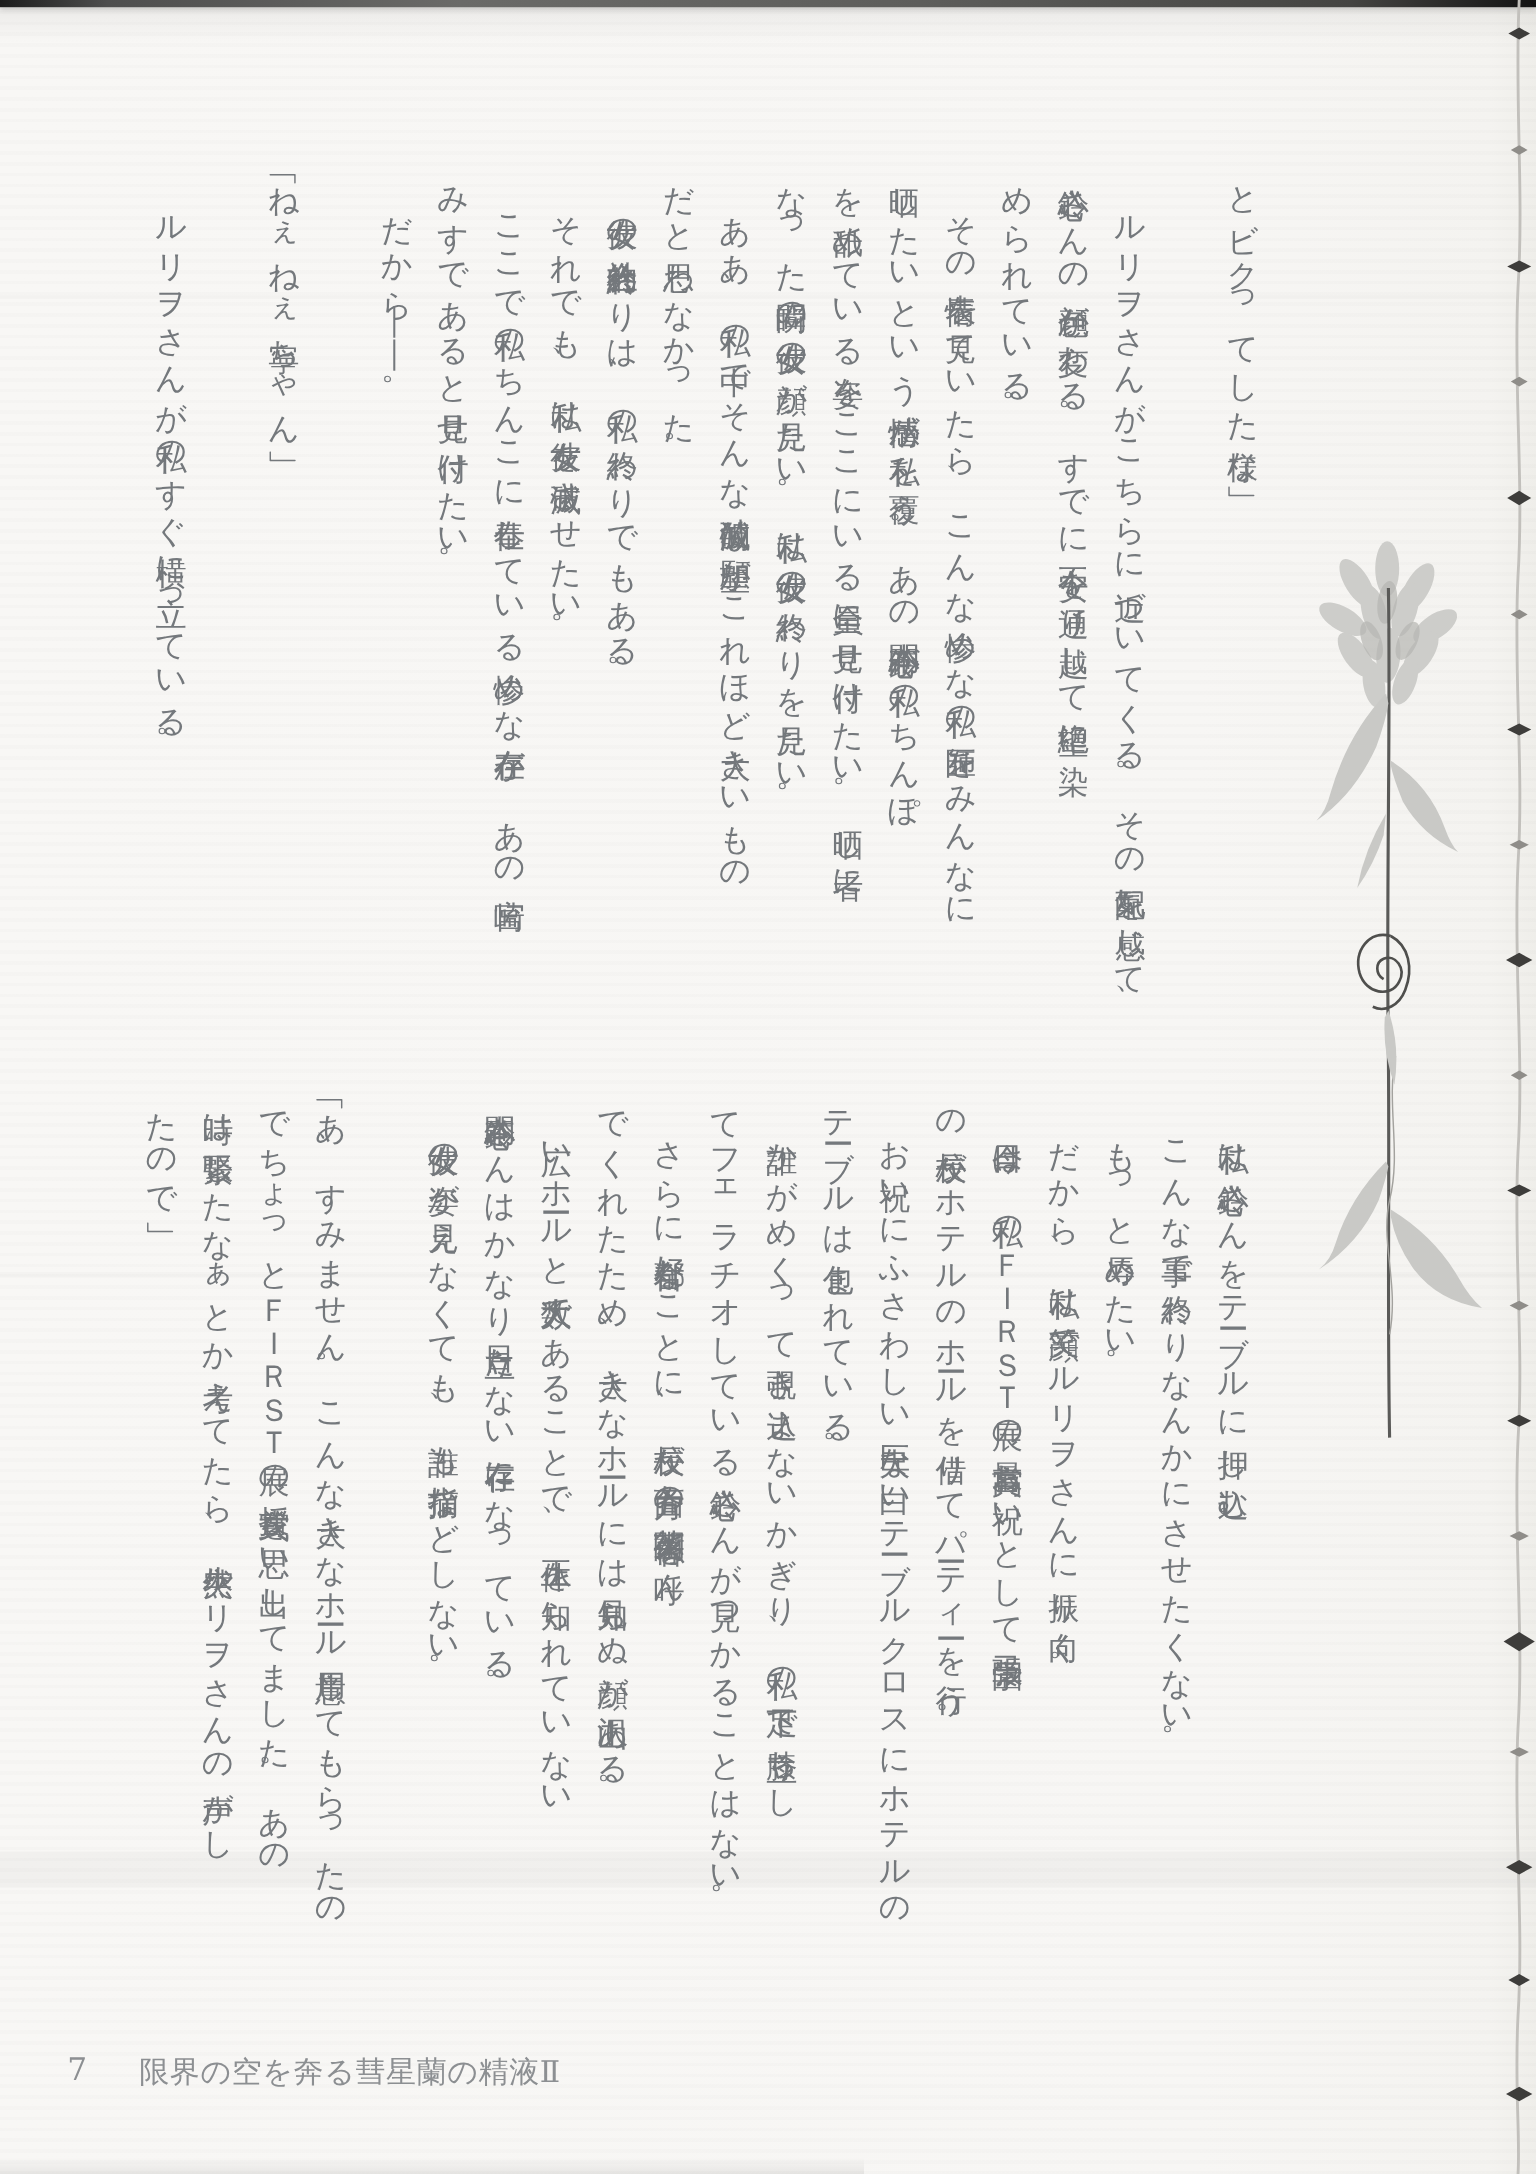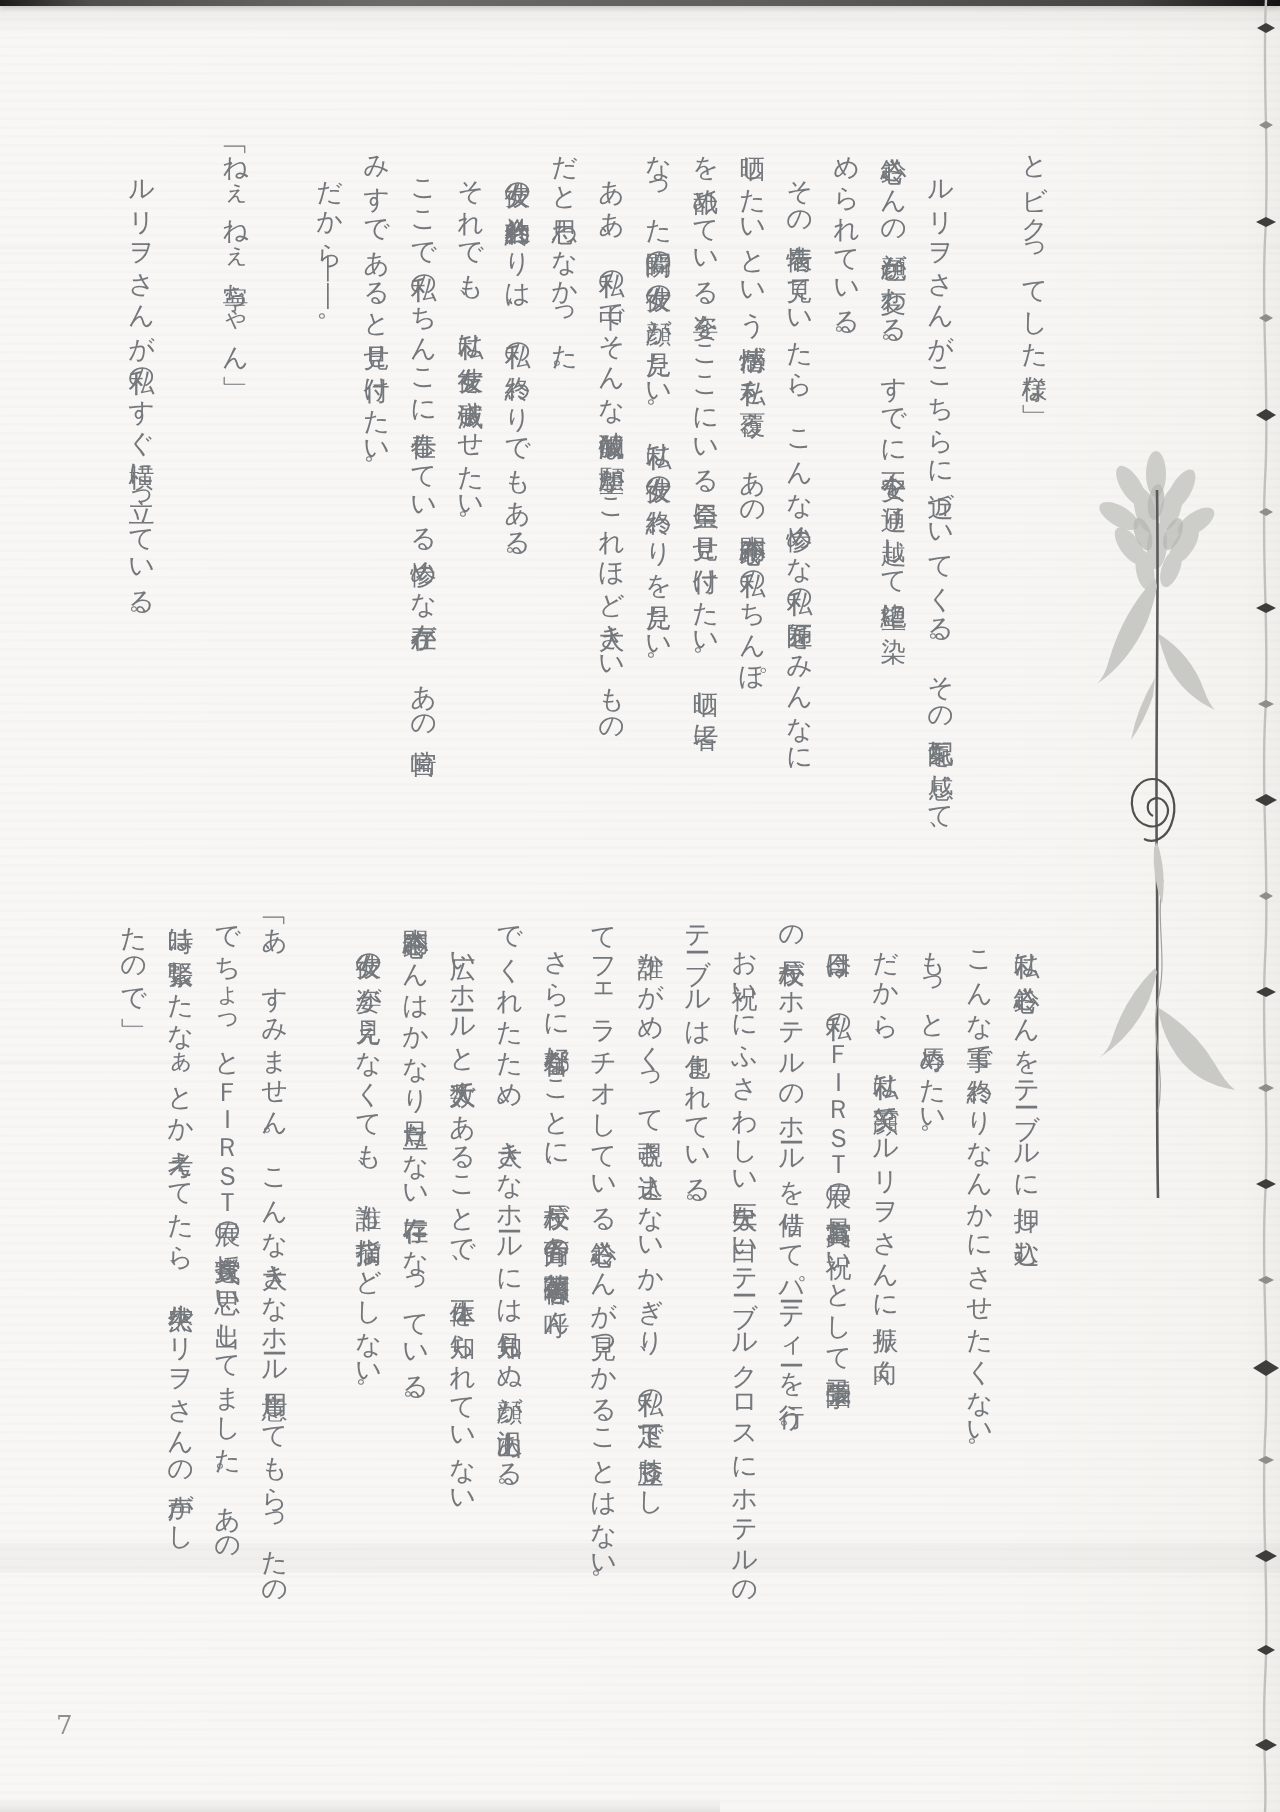--- a/index.html
+++ b/index.html
@@ -143,15 +143,16 @@
       <div class="vcol" style="left: 401px; top: 908px; color: rgb(116, 120, 124);">本間心鈴さんはかなり目立たない存在になっている。</div>
       <div class="vcol" style="left: 354px; top: 933px; color: rgb(116, 120, 124);">彼女の姿が見えなくても、誰も指摘などしない。</div>
       <div class="vcol" style="left: 260px; top: 908px; color: rgb(116, 120, 124);">「あ、すみません。こんな大きなホール用意してもらったの</div>
       <div class="vcol" style="left: 213px; top: 908px; color: rgb(116, 120, 124);">でちょっとＦＩＲＳＴ展の授賞式を思い出してました。あの</div>
       <div class="vcol" style="left: 166px; top: 908px; color: rgb(116, 120, 124);">時は緊張したなぁとか考えてたら、突然ルリヲさんの声がし</div>
       <div class="vcol" style="left: 119px; top: 908px; color: rgb(116, 120, 124);">たので」</div>
     </div>
 
   <div class="footer">
     <span class="pnum">7</span>
+    <span class="ptitle">限界の空を奔る彗星蘭の精液Ⅱ</span>
   </div>
 
 </div>
 
 </body></html>

